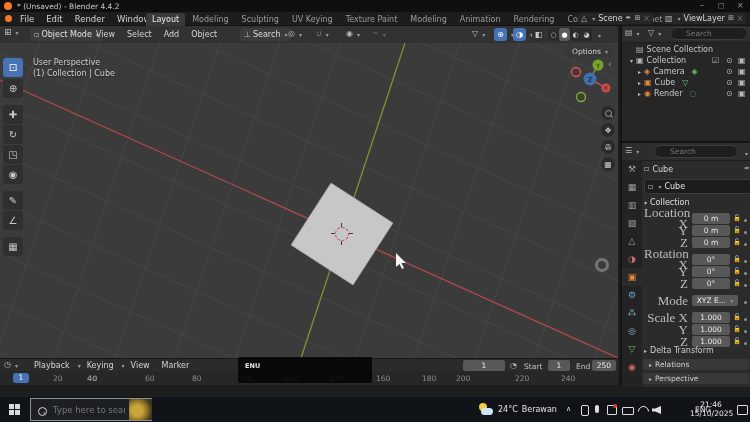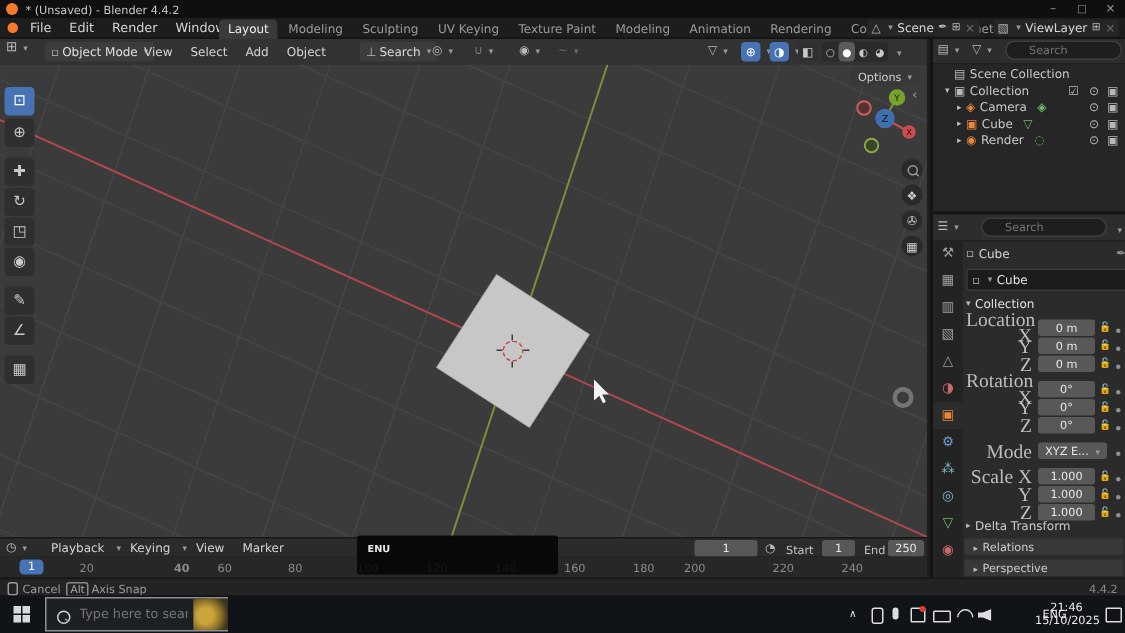--- a/index.html
+++ b/index.html
@@ -192,20 +192,24 @@
     </svg>
 
     <div class="a" style="left:335px;top:184px;width:14px;height:14px;">
       <span class="a" style="left:0;top:0;width:12px;height:12px;border:1.5px dashed #c44; border-radius:50%;"></span>
       <span class="a" style="left:6px;top:-4px;width:1px;height:4px;background:#3c3c3c;"></span>
       <span class="a" style="left:6px;top:14px;width:1px;height:4px;background:#3c3c3c;"></span>
       <span class="a" style="left:-4px;top:6px;width:4px;height:1px;background:#3c3c3c;"></span>
       <span class="a" style="left:14px;top:6px;width:4px;height:1px;background:#3c3c3c;"></span>
     </div>
 
+    <div class="a" style="left:33px;top:15px;color:#d2d2d2;font-size:8px;text-shadow:0 1px 1px #222;">
+      <div>User Perspective</div>
+      <div style="margin-top:2px;">(1) Collection | Cube</div>
+    </div>
 
     <div class="a hbtn" style="left:567px;top:2px;background:#383838;border-radius:2px;height:12px;padding:0 5px;">
       <span style="color:#cfcfcf;font-size:7.5px;">Options</span>
       <span class="caret">▾</span>
     </div>
     <span class="a" style="left:608px;top:16px;color:#9a9a9a;font-size:9px;">‹</span>
 
     <div class="a" style="left:3px;top:15px;width:22px;">
       <div class="toolbtn toolbtn-active" style="margin-bottom:2px;">
           <span>⊡</span>
@@ -284,21 +288,21 @@
     <span class="fld a" style="left:463px;top:1px;width:42px;">1</span>
     <span class="a ic" style="left:510px;top:3px;">◔</span>
     <span class="a" style="left:524px;top:3px;color:#c2c2c2;font-size:7.5px;">Start</span>
     <span class="fld a" style="left:548px;top:1px;width:22px;">1</span>
     <span class="a" style="left:576px;top:3px;color:#c2c2c2;font-size:7.5px;">End</span>
     <span class="fld a" style="left:592px;top:1px;width:24px;">250</span>
   </div>
   <div class="a" style="left:0;top:371px;width:618px;height:14px;background:#272727;">
     <span class="a" style="left:13px;top:2px;width:16px;height:10px;background:#4772b3;border-radius:3px;color:#fff;font-size:7.5px;text-align:center;line-height:10px;">1</span>
     <span class="tick a" style="left:53px;top:3px;">20</span>
-    <span class="tick a" style="left:116px;top:3px;font-weight:bold;">40</span>
+    <span class="tick a" style="left:87px;top:3px;font-weight:bold;">40</span>
     <span class="tick a" style="left:145px;top:3px;">60</span>
     <span class="tick a" style="left:192px;top:3px;">80</span>
     <span class="tick a" style="left:238px;top:3px;">100</span>
     <span class="tick a" style="left:284px;top:3px;">120</span>
     <span class="tick a" style="left:330px;top:3px;">140</span>
     <span class="tick a" style="left:376px;top:3px;">160</span>
     <span class="tick a" style="left:422px;top:3px;">180</span>
     <span class="tick a" style="left:456px;top:3px;">200</span>
     <span class="tick a" style="left:515px;top:3px;">220</span>
     <span class="tick a" style="left:561px;top:3px;">240</span>
@@ -491,43 +495,44 @@
     </div>
 
     <div class="a flex" style="left:22px;top:203px;gap:3px;">
       <span class="ic" style="font-size:6px;">▸</span>
       <span style="color:#cccccc;font-size:8px;">Delta Transform</span>
     </div>
     <div class="pbar a" style="left:21px;top:216px;width:100px;"><span class="ic" style="font-size:6px;margin-right:3px;">▸</span><span>Relations</span></div>
     <div class="pbar a" style="left:21px;top:230px;width:100px;"><span class="ic" style="font-size:6px;margin-right:3px;">▸</span><span>Perspective</span></div>
   </div>
 
-  <div class="a" style="left:0;top:385px;width:750px;height:12px;background:#232323;border-top:1px solid #161616;box-sizing:border-box;">
-    <span class="a" style="left:5px;top:2px;width:5px;height:7px;border:1px solid #9a9a9a;border-radius:2px;"></span>
-    <span class="a" style="left:15px;top:2px;color:#9b9b9b;font-size:7.5px;">Cancel</span>
-    <span class="keycap a" style="left:44px;top:2px;">Alt</span>
-    <span class="a" style="left:61px;top:2px;color:#9b9b9b;font-size:7.5px;">Axis Snap</span>
-    <span class="a" style="left:726px;top:2px;color:#8a8a8a;font-size:7.5px;">4.4.2</span>
-  </div>
 
   <div class="a" style="left:0;top:397px;width:750px;height:25px;background:#101318;">
     <div class="tbicon a" style="left:2px;top:0;">
       <span style="display:grid;grid-template-columns:5px 5px;grid-gap:1px;">
           <i style="width:5px;height:5px;background:#d8dbde;"></i>
           <i style="width:5px;height:5px;background:#d8dbde;"></i>
           <i style="width:5px;height:5px;background:#d8dbde;"></i>
           <i style="width:5px;height:5px;background:#d8dbde;"></i>
         </span>
     </div>
     <div class="a flex" style="left:30px;top:1px;width:122px;height:23px;background:#1c2025;border:1px solid #8a8f94;box-sizing:border-box;">
       <span class="mag a" style="left:7px;top:8px;width:7px;height:7px;border-color:#d0d0d0;"></span>
       <input style="background: transparent; border: none; outline: none; color: rgb(217, 217, 217); font-size: 8.5px; margin-left: 20px; width: 72px; font-family: &quot;DejaVu Sans&quot;, sans-serif;" placeholder="Type here to search">
       <span class="a" style="left:98px;top:0;width:23px;height:21px;background:radial-gradient(circle at 35% 55%, #caa53a 0 28%, #8a6f28 55%, #3d3420 80%),radial-gradient(circle at 75% 40%, #e8e2d2 0 25%, #6b5c35 60%);"></span>
     </div>
 
+    <div class="a flex" style="left:478px;top:0;height:25px;gap:4px;">
+      <span style="position:relative;width:16px;height:14px;">
+          <i style="position:absolute;left:1px;top:0;width:8px;height:8px;border-radius:50%;background:#f7c948;"></i>
+          <i style="position:absolute;left:3px;top:5px;width:12px;height:7px;border-radius:4px;background:#cfe3f7;"></i>
+        </span>
+      <span class="trayic">24°C</span>
+      <span class="trayic">Berawan</span>
+    </div>
     <span class="a trayic" style="left:566px;top:8px;font-size:7px;">∧</span>
     <span class="a" style="left:581px;top:8px;width:6px;height:9px;border:1px solid #dedede;border-radius:2px;"></span>
     <span class="a" style="left:595px;top:8px;width:4px;height:8px;background:#dedede;border-radius:2px;"></span>
     <span class="a" style="left:607px;top:8px;width:8px;height:8px;border:1px solid #dedede;border-radius:1px;"></span>
     <span class="a" style="left:613px;top:7px;width:4px;height:4px;border-radius:50%;background:#e23a2e;"></span>
     <span class="a" style="left:622px;top:10px;width:10px;height:6px;border:1px solid #dedede;border-radius:1px;"></span>
     <span class="a" style="left:638px;top:9px;width:9px;height:9px;border:1.5px solid #dedede;border-radius:50%;border-bottom-color:transparent;border-left-color:transparent;transform:rotate(-45deg);"></span>
     <span class="a" style="left:652px;top:9px;width:9px;height:8px;background:#dedede;clip-path:polygon(0 30%,35% 30%,100% 0,100% 100%,35% 70%,0 70%);"></span>
     <span class="a trayic" style="left:666px;top:8px;font-size:7.5px;margin-left:29px;">ENG</span>
     <div class="a" style="left:690px;top:3px;width:42px;text-align:center;color:#eaeaea;font-size:7.5px;line-height:9px;">

